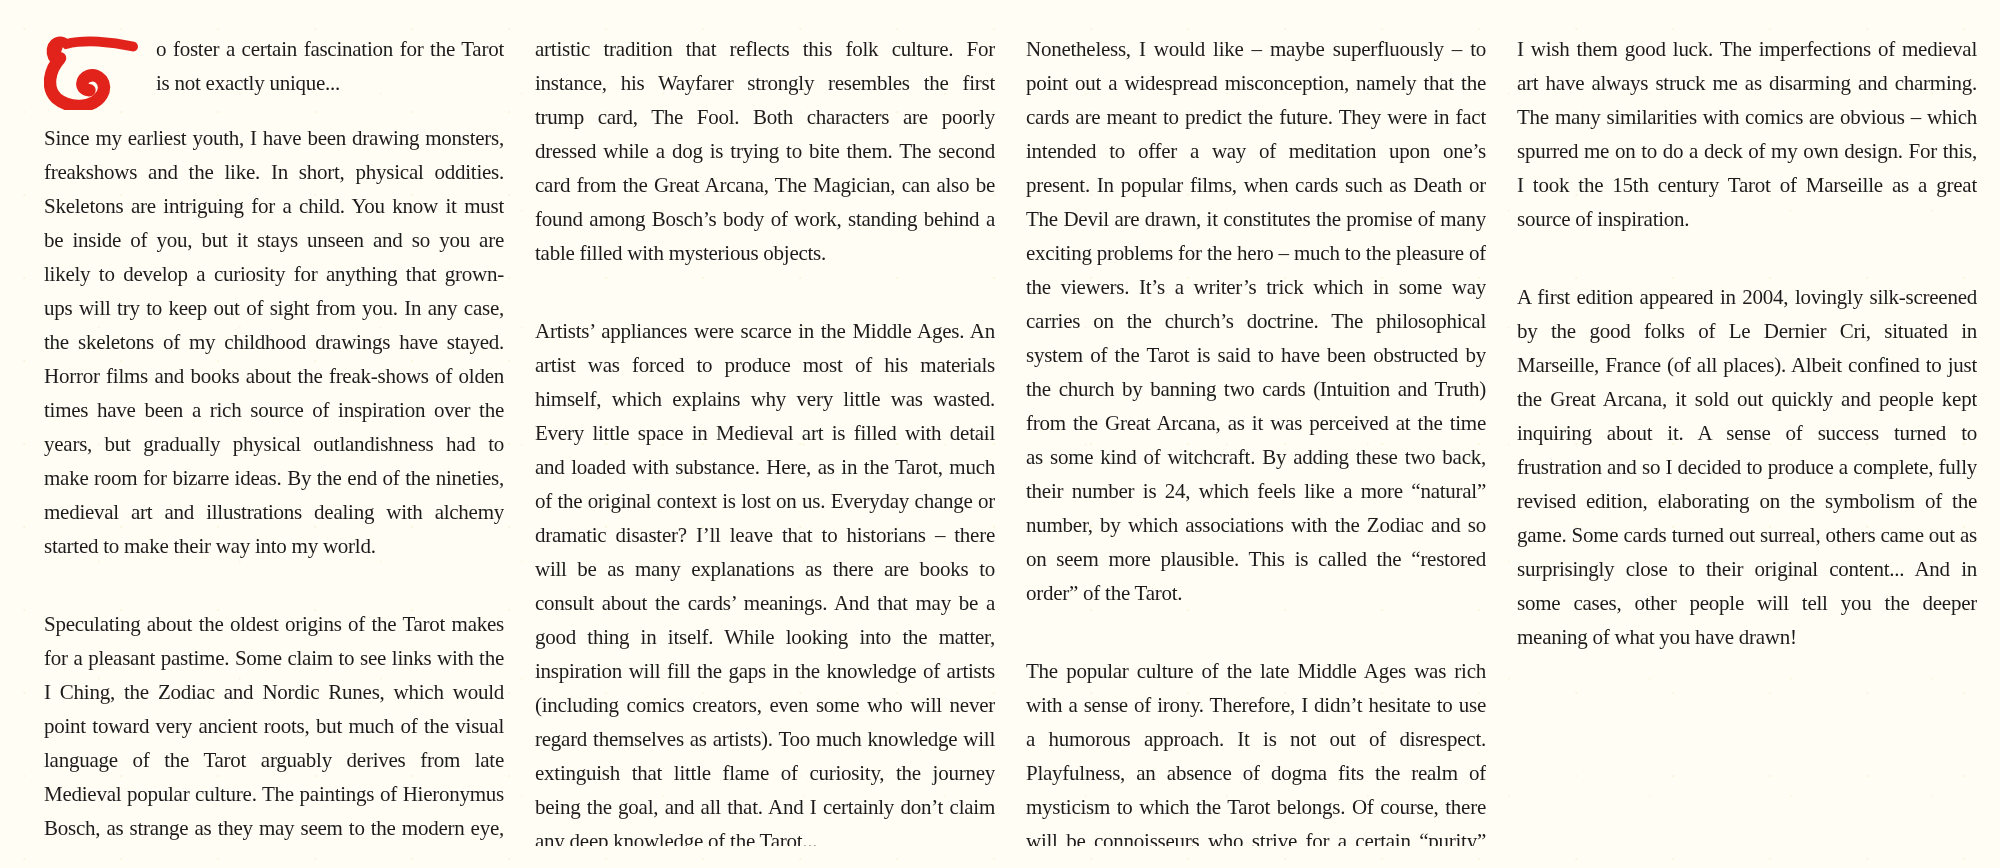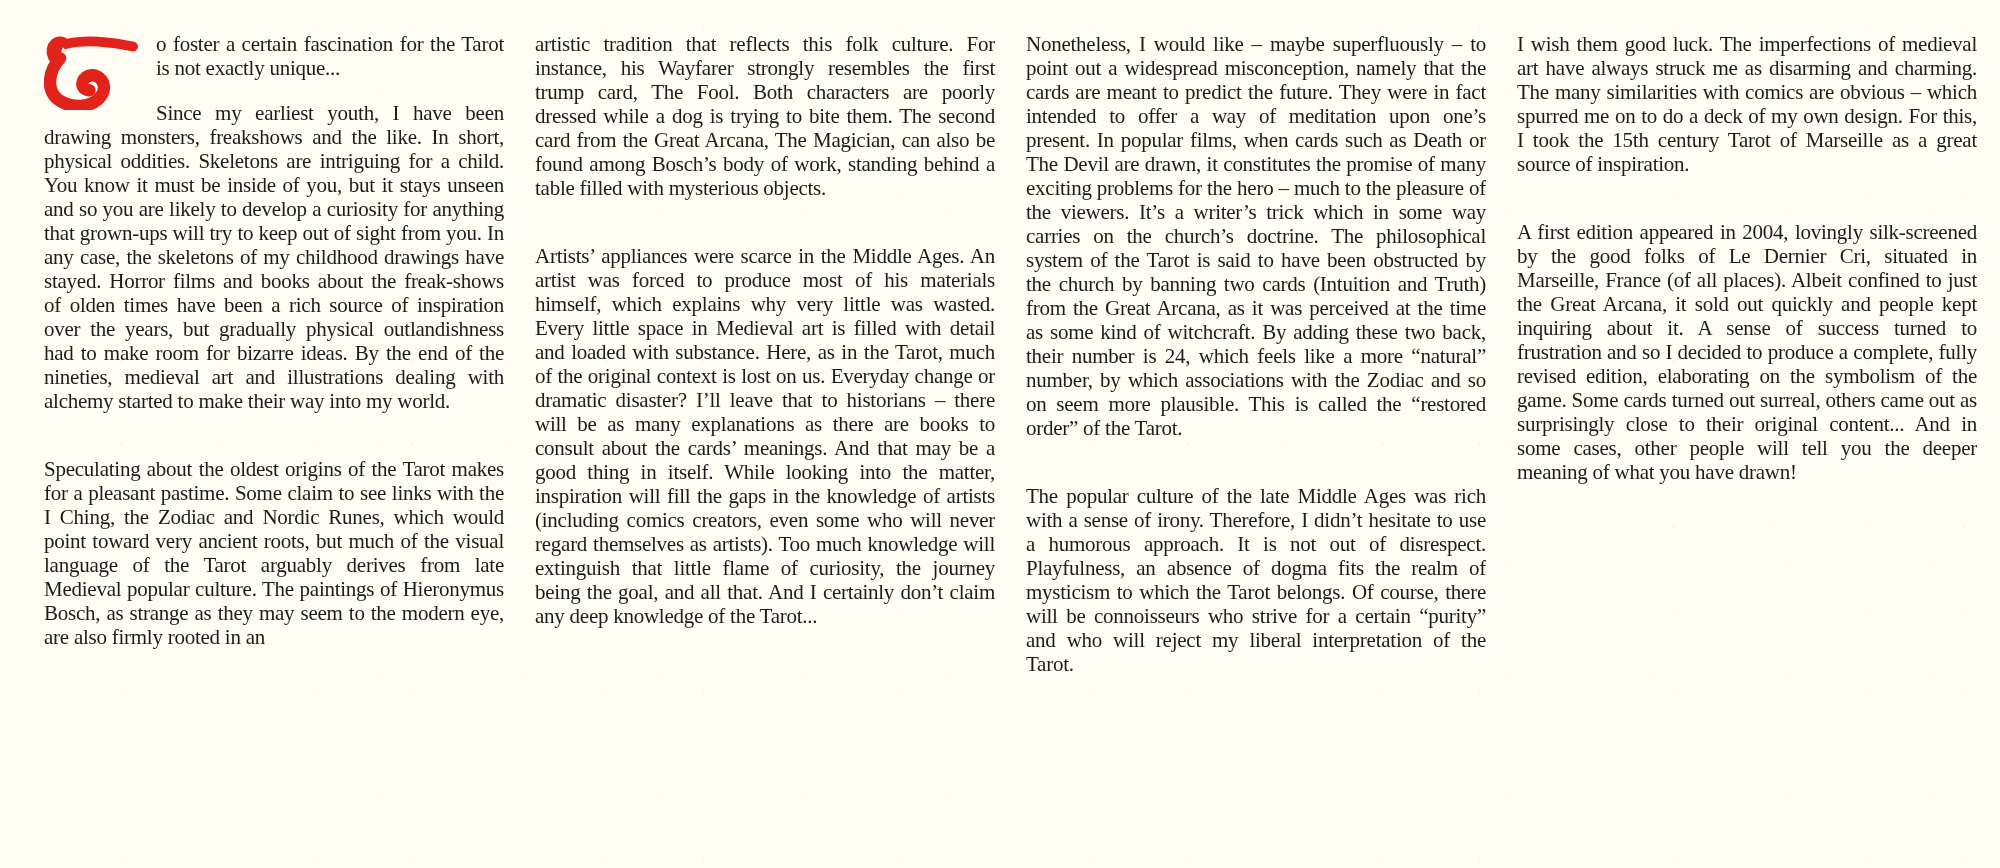--- a/index.html
+++ b/index.html
@@ -27,21 +27,21 @@
     height: 100%;
   }
   .col {
     width: 460px;
     flex: 0 0 460px;
     overflow: hidden;
   }
   .col p {
     margin: 0 0 21px 0;
     font-size: 21px;
-    line-height: 24px;
+    line-height: 34px;
     letter-spacing: -0.012em;
     text-align: justify;
   }
   .col p:last-child { margin-bottom: 0; margin-top: 44px; }
   .dropcap {
     float: left;
     width: 98px;
     height: 76px;
     margin: 2px 14px 4px 0;
   }

